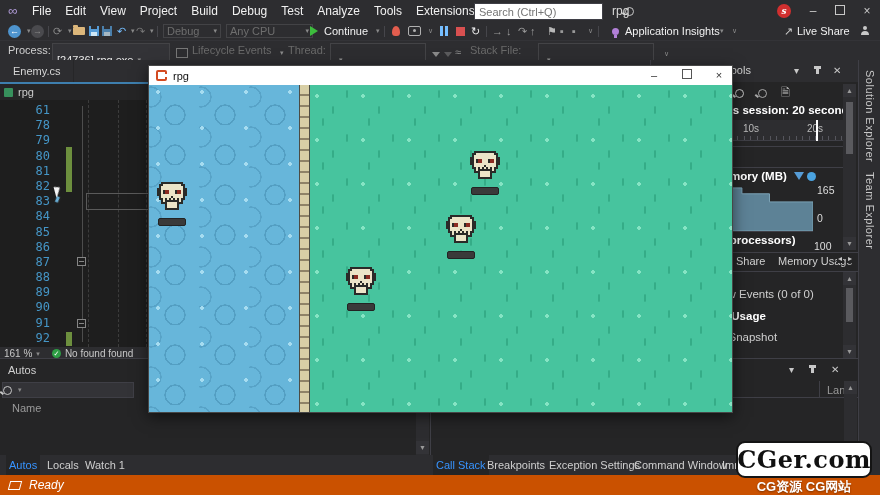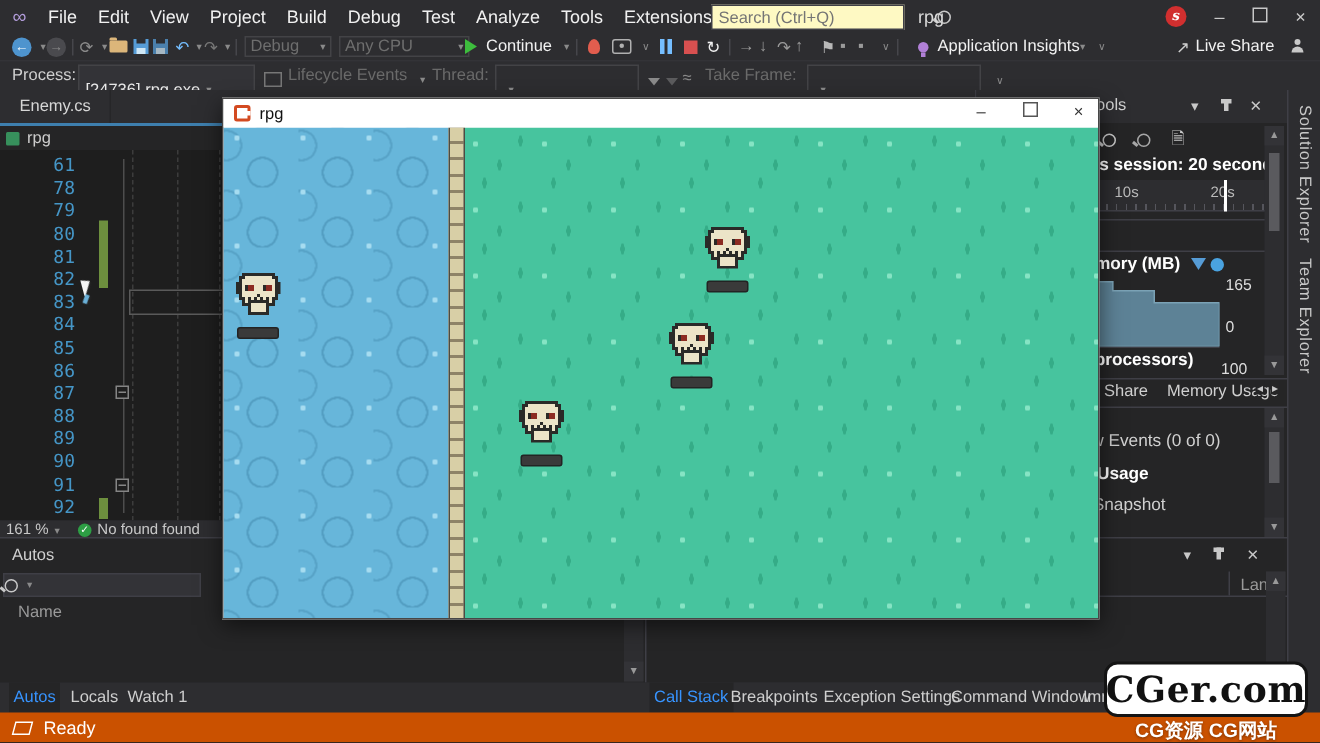--- a/index.html
+++ b/index.html
@@ -3,21 +3,21 @@
 <meta charset="utf-8">
 <style>
   html,body{margin:0;padding:0;background:#1a1a1a;}
   .screen{position:relative;width:880px;height:495px;background:#2d2d30;overflow:hidden;
           font-family:"Liberation Sans",sans-serif;color:#d0d0d0;font-size:12px;}
   .ab{position:absolute;}
   
   .titlebar{left:0;top:0;width:880px;height:22px;background:#2d2d30;display:flex;align-items:center;}
   .vslogo{width:16px;height:16px;margin:0 4px 0 5px;color:#b39ddb;font-size:13px;line-height:16px;text-align:center;}
   .menu-item{padding:0 7px;line-height:22px;color:#f1f1f1;font-size:12px;display:inline-block;}
-  .qsearch{left:474px;top:3px;width:127px;height:15px;background:#fef9c3;border:1px solid #3f3f46;display:flex;align-items:center;}
+  .qsearch{left:474px;top:3px;width:127px;height:15px;background:#ffffff;border:1px solid #3f3f46;display:flex;align-items:center;}
   .qsearch input{flex:1;background:transparent;border:0;outline:0;color:#8a8a8a;font-size:11px;padding:0 4px;font-family:"Liberation Sans",sans-serif;}
   .mag{width:7px;height:7px;border:1.5px solid #c8c8c8;border-radius:50%;position:relative;margin-right:6px;flex:none;}
   .mag::after{content:"";position:absolute;left:-4px;top:5px;width:4px;height:1.5px;background:#c8c8c8;transform:rotate(40deg);}
   .win-title{left:612px;top:0;line-height:22px;color:#dadada;font-size:12px;}
   .badge{left:777px;top:4px;width:14px;height:14px;border-radius:50%;background:#d12f2f;color:#fff;
          font:italic bold 9px "DejaVu Serif",serif;text-align:center;line-height:14px;}
   .winbtn{top:0;width:26px;height:22px;text-align:center;line-height:22px;color:#c8c8c8;font-size:12px;}
   .maxbox{display:inline-block;width:8px;height:8px;border:1px solid #c8c8c8;}
   
   .toolbar{left:0;top:22px;width:880px;height:18px;background:#2d2d30;}
@@ -135,21 +135,21 @@
       radial-gradient(1.5px 4px at 37px 9px,#35ac87 90%,transparent),
       radial-gradient(1.5px 4px at 13px 37px,#35ac87 90%,transparent);
     background-size:46px 44px;}
   .sprite{position:absolute;width:30px;height:48px;}
   .sprite .shadow{position:absolute;top:38px;left:1px;width:26px;height:6px;background:#3a3a3a;border:1px solid #232323;border-radius:2px;}
   
   .sidestrip{left:858px;top:60px;width:22px;height:415px;background:#2d2d30;border-left:1px solid #3f3f46;box-sizing:border-box;}
   .side-tab{writing-mode:vertical-rl;font-size:11px;color:#c8c8c8;margin:10px auto 8px;display:block;text-align:left;letter-spacing:.5px;}
   .statusbar{left:0;top:475px;width:880px;height:20px;display:flex;align-items:center;z-index:5;}
   .stico{width:10px;height:7px;border:1.5px solid #fff;transform:skewX(-15deg);margin:0 8px 0 9px;}
-  .statusbar .txt{color:#fff;font-size:12px;}
+  .statusbar .txt{color:#fff;font-size:12px;font-style:italic;}
   
   .wm-box{left:736px;top:441px;width:136px;height:37px;background:#fff;border:2px solid #141414;border-radius:9px;z-index:20;
           display:flex;align-items:center;justify-content:center;box-sizing:border-box;}
   .wm-box .txt{font:bold 24px "DejaVu Serif",serif;color:#111;letter-spacing:.5px;}
   .wm-sub{left:738px;top:478px;width:132px;text-align:center;color:#fff;font:bold 13px "Liberation Sans",sans-serif;z-index:21;text-shadow:0 1px 2px rgba(0,0,0,.4);}
 </style>
 </head>
 <body>
 
 <div class="screen">
@@ -283,21 +283,21 @@
       <span class="fill"></span>
         <span class="caret">▾</span>
       </div>
     <span class="tico" style="left:432px;top:6px">
         <span class="funnel"></span>
       </span>
     <span class="tico" style="left:444px;top:6px">
         <span class="funnel" style="opacity:.5"></span>
       </span>
     <span class="tico" style="left:455px;top:4px;color:#8a8a8a">≈</span>
-    <span class="dlabel dim" style="left:470px">Take Frame:</span>
+    <span class="dlabel dim" style="left:470px">Stack File:</span>
     <div class="dcombo" style="left:538px;width:116px;background:#2d2d30">
       <span class="fill"></span>
         <span class="caret">▾</span>
       </div>
     <span class="tico" style="left:660px;top:6px">
         <span class="caret">∨</span>
       </span>
   </div>
 
   <div class="ab tabstrip" id="doc-tabs">

